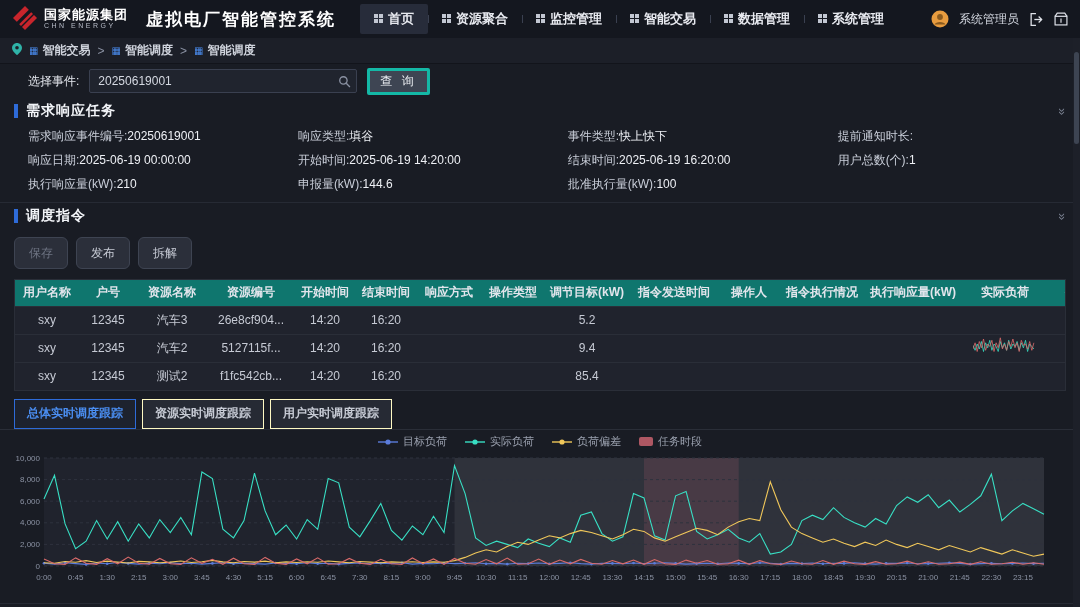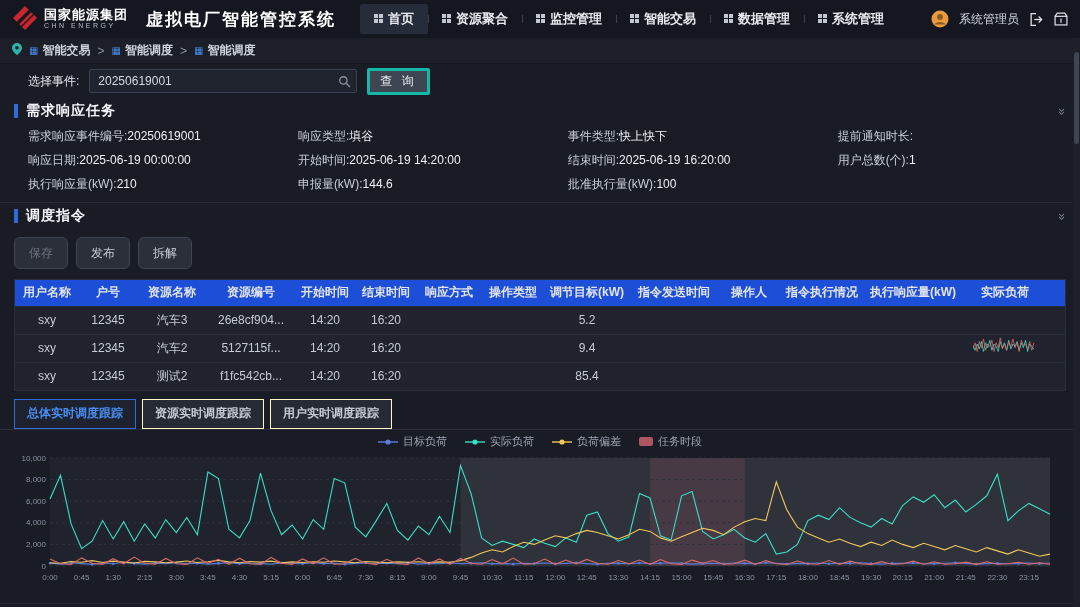--- a/index.html
+++ b/index.html
@@ -47,31 +47,31 @@
   .flabel{color:#c9ced9}
   .fvalue{color:#eef0f5}
 
   .btn-row{display:flex;gap:8px;padding:8px 14px}
   .btn{height:32px;padding:0 14px;background:#2b2f3a;border:1px solid #3e4452;border-radius:6px;color:#c6cad4;font-size:12px;cursor:pointer;font-family:inherit}
   .btn.disabled{color:#6d7382}
 
   
   .table-wrap{margin:2px 14px 0;overflow:hidden;width:1052px;border:1px solid #2a2e38;border-bottom:none}
   table{border-collapse:collapse;table-layout:fixed;width:1090px;font-size:12px}
-  th{background:#1d4ed8;color:#e2e5ec;font-weight:bold;height:26px;white-space:nowrap;overflow:hidden;text-overflow:ellipsis;padding:0 3px}
+  th{background:#0f766e;color:#e2e5ec;font-weight:bold;height:26px;white-space:nowrap;overflow:hidden;text-overflow:ellipsis;padding:0 3px}
   td{height:28px;text-align:center;color:#c6cad4;background:#20232d;border-top:1px solid #2a2e38;white-space:nowrap;overflow:hidden;text-overflow:ellipsis;padding:0 3px}
   tr:last-child td{border-bottom:1px solid #2a2e38}
 
   
   .tabs{display:flex;gap:6px;padding:8px 14px 0;border-bottom:1px solid #2a2e38}
   .tab{padding:5px 12px 6px;background:#262a34;border:1px solid #fef9c3;font-size:12px;color:#c6cad4;cursor:pointer;font-weight:bold}
   .tab.active{color:#4a8df0;border-color:#2e6bd8;background:#1d222e}
 
   
-  .chart-box{padding:4px 12px}
+  .chart-box{padding:4px 6px}
   .legend{display:flex;justify-content:center;gap:18px;align-items:center;height:16px}
   .legend-item{display:flex;align-items:center;gap:5px;color:#9aa0ae;font-size:11px;cursor:pointer}
 
   
   .footer{height:30px;border-top:1px solid #262a34;display:flex;align-items:center;padding:0 16px;gap:28px;margin-top:6px;color:#cfd3dc}
   .footer b{font-weight:normal;color:#e4e7ee}
   .fgroup{display:flex;gap:4px}
 
   
   .scrollbar{position:absolute;right:0;top:38px;bottom:0;width:7px;background:#1d2029}

